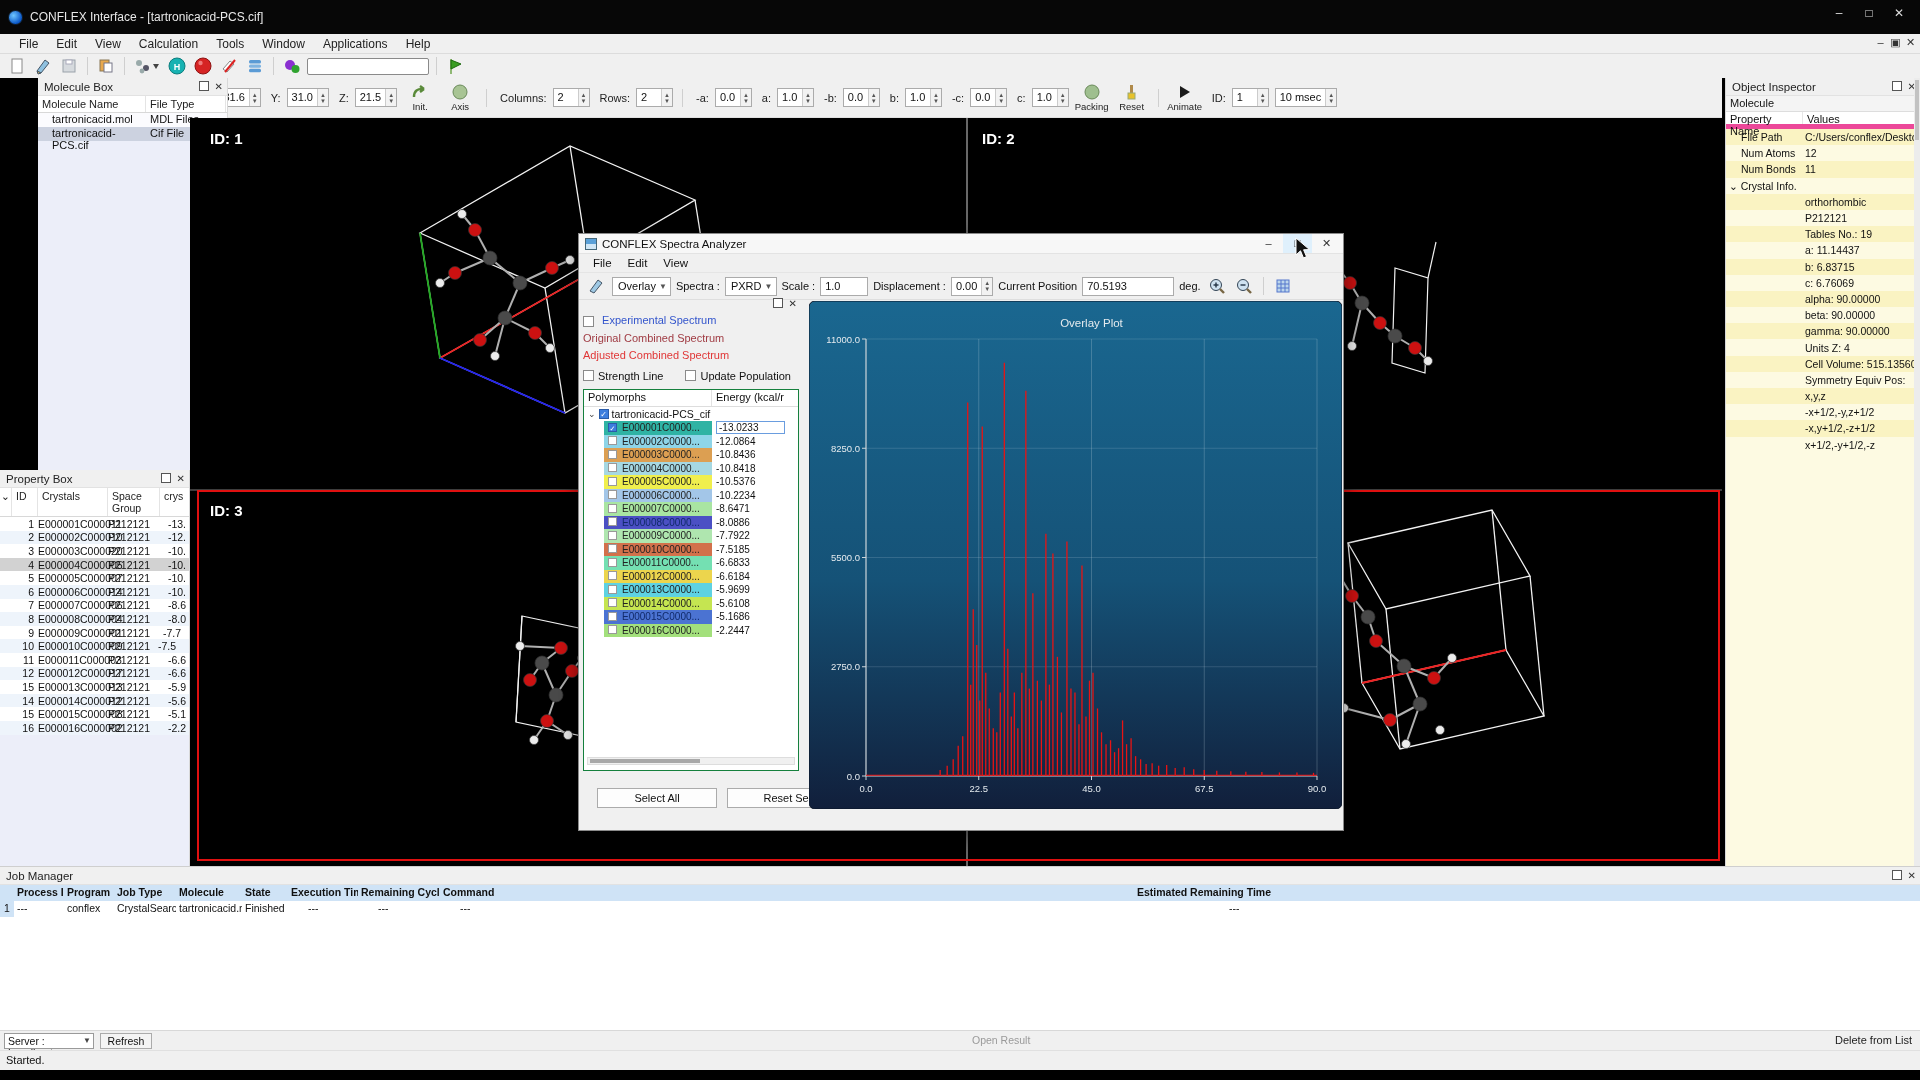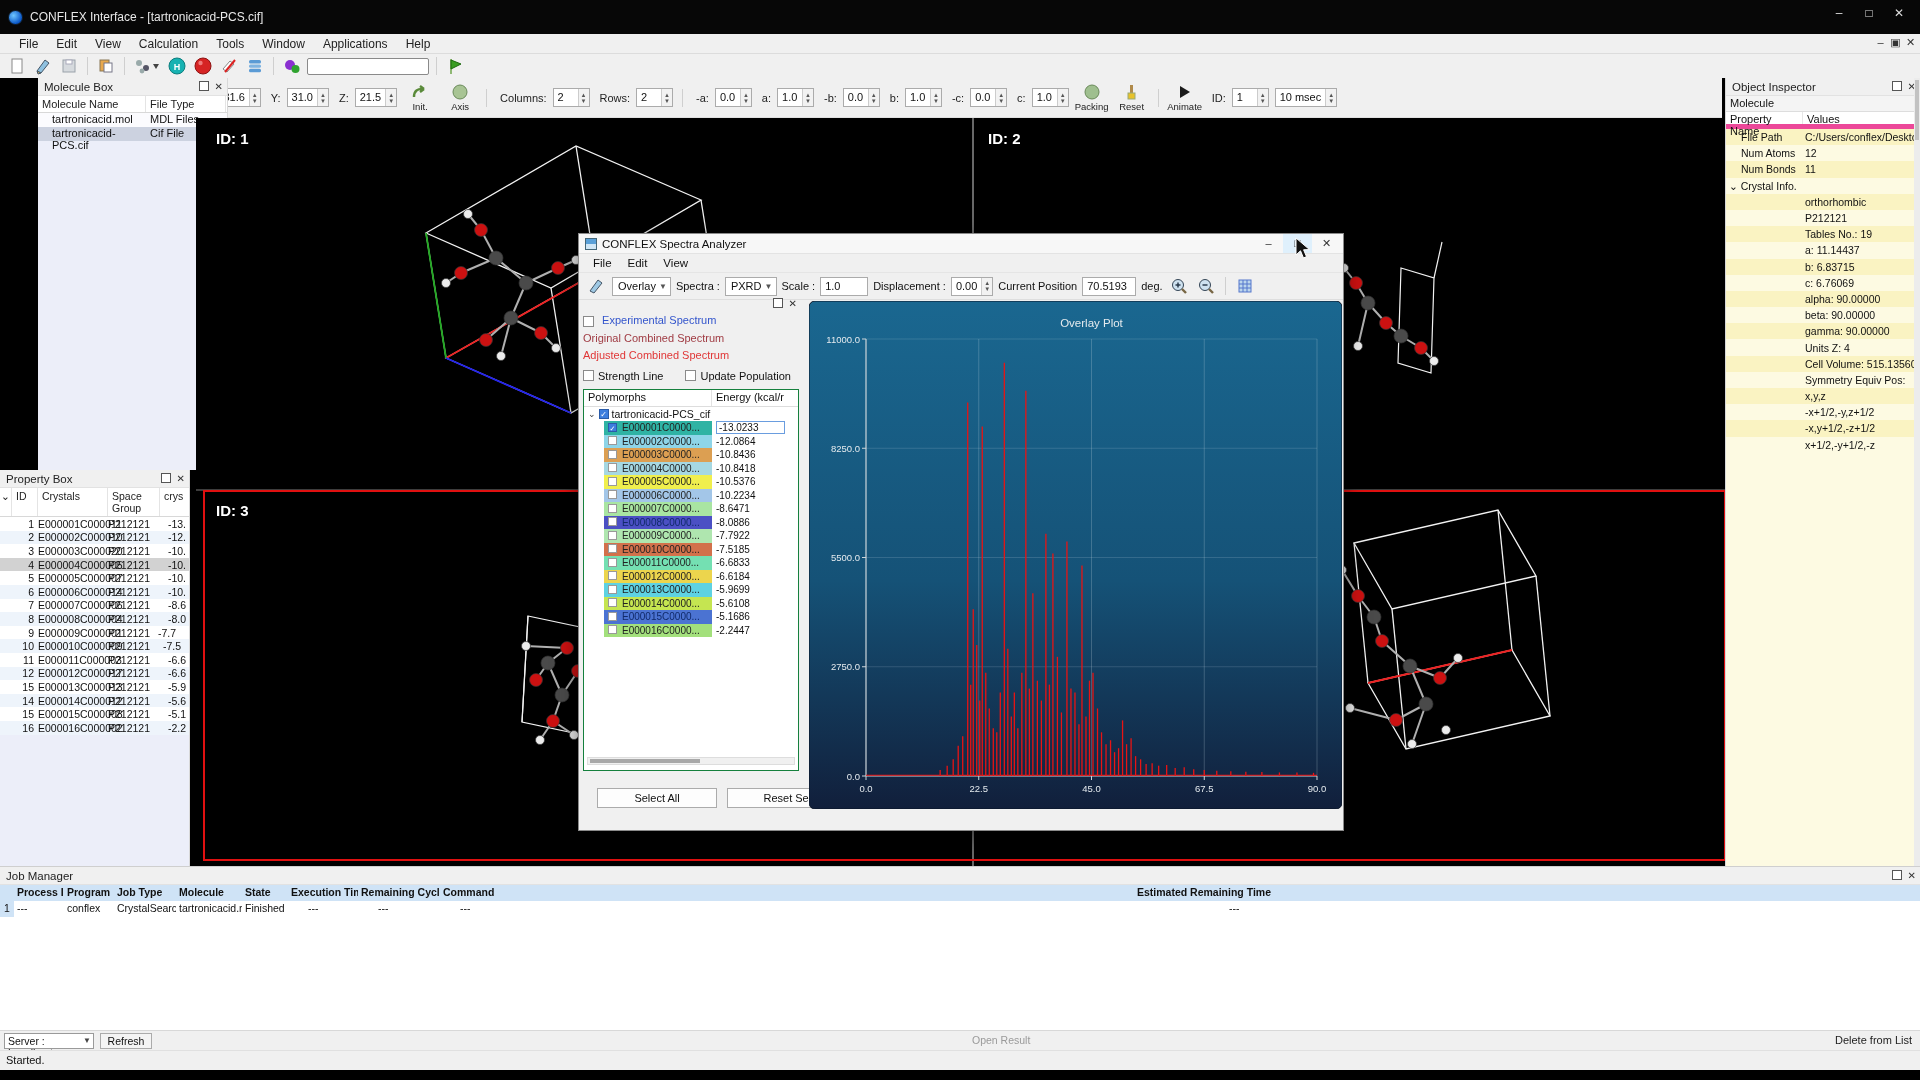--- a/index.html
+++ b/index.html
@@ -40,21 +40,21 @@
   .grid-head { background:#fff; border-bottom:1px solid #d8d8d8; display:flex; font-size:11px; color:#222; }
   .grid-head span { padding:2px 4px; border-right:1px solid #e4e4e4; }
   .mb-row { display:flex; font-size:11px; height:14px; background:#fbfbfe; }
   .mb-row span { padding:0 4px; }
   .mb-row.sel { background:#ccd2e0; }
   .pb-row { display:flex; font-size:10.5px; height:13.6px; align-items:center; }
   .pb-row.odd { background:#ffffff; } .pb-row.even { background:#eef4fb; }
   .pb-row.sel { background:#d2d2d2; }
 
   
-  #viewport { left:196px; top:118px; width:1532px; height:748px; background:#000; }
+  #viewport { left:190px; top:118px; width:1532px; height:748px; background:#000; }
   .vp-label { position:absolute; color:#fff; font-weight:bold; font-size:15px; }
   #red-select { position:absolute; left:7px; top:372px; width:1523px; height:371px; border:2px solid #e01010; }
 
   
   #object-inspector { left:1725px; top:78px; width:195px; height:952px; background:#fdfae2; border-left:1px solid #d8d8d8; }
   #oi-sub { background:#f4f4f4; height:16px; font-size:11px; padding:1px 4px; border-bottom:1px solid #ddd; }
   .oi-head { background:#fff; display:flex; height:17px; font-size:11px; border-bottom:5px solid #ec4899; }
   .oi-head span { padding:1px 4px; border-right:1px solid #e6e6e6; }
   .oi-row { display:flex; height:16.2px; font-size:10.5px; align-items:center; }
   .oi-row.a { background:#faf3c2; } .oi-row.b { background:#fdfae2; }
@@ -400,27 +400,27 @@
         <div class="pb-row even">
           <span style="width: 38px; text-align: right; padding-right: 4px;">8</span>
           <span style="width: 70px;">E000008C000004</span>
           <span style="width: 50px;">P212121</span>
           <span style="width: 28px; text-align: right;">-8.0</span>
         </div>
         <div class="pb-row odd">
           <span style="width: 38px; text-align: right; padding-right: 4px;">9</span>
           <span style="width: 70px;">E000009C000001</span>
           <span style="width: 50px;">P212121</span>
-          <span style="width: 28px; text-align: left;">-7.7</span>
+          <span style="width: 28px; text-align: center;">-7.7</span>
         </div>
         <div class="pb-row even">
           <span style="width: 38px; text-align: right; padding-right: 4px;">10</span>
           <span style="width: 70px;">E000010C000009</span>
           <span style="width: 50px;">P212121</span>
-          <span style="width: 28px; text-align: center;">-7.5</span>
+          <span style="width: 28px; text-align: left;">-7.5</span>
         </div>
         <div class="pb-row odd">
           <span style="width: 38px; text-align: right; padding-right: 4px;">11</span>
           <span style="width: 70px;">E000011C000003</span>
           <span style="width: 50px;">P212121</span>
           <span style="width: 28px; text-align: right;">-6.6</span>
         </div>
         <div class="pb-row even">
           <span style="width: 38px; text-align: right; padding-right: 4px;">12</span>
           <span style="width: 70px;">E000012C000017</span>
@@ -790,21 +790,21 @@
       <span>Spectra :</span>
       <span class="sd-combo"><span>PXRD</span><span class="car">▼</span></span>
       <span>Scale :</span>
       <span class="sd-input" style="width:48px">1.0</span>
       <span>Displacement :</span>
       <span class="spin">
           <span class="v">0.00</span>
           <span class="btns">▲<br>▼</span>
         </span>
       <span>Current Position</span>
-      <span class="sd-input" style="width:54px">70.5193</span>
+      <span class="sd-input" style="width:92px">70.5193</span>
       <span>deg.</span>
       <span class="tbtn">
           <svg width="18" height="18">
             <circle cx="8" cy="8" r="5.5" fill="#cfe2f0" stroke="#345"></circle>
             <line x1="12" y1="12" x2="16" y2="16" stroke="#764" stroke-width="2.4"></line>
             <line x1="5.5" y1="8" x2="10.5" y2="8" stroke="#234" stroke-width="1.4"></line>
             <line x1="8" y1="5.5" x2="8" y2="10.5" stroke="#234" stroke-width="1.4"></line>
           </svg>
         </span>
       <span class="tbtn">

